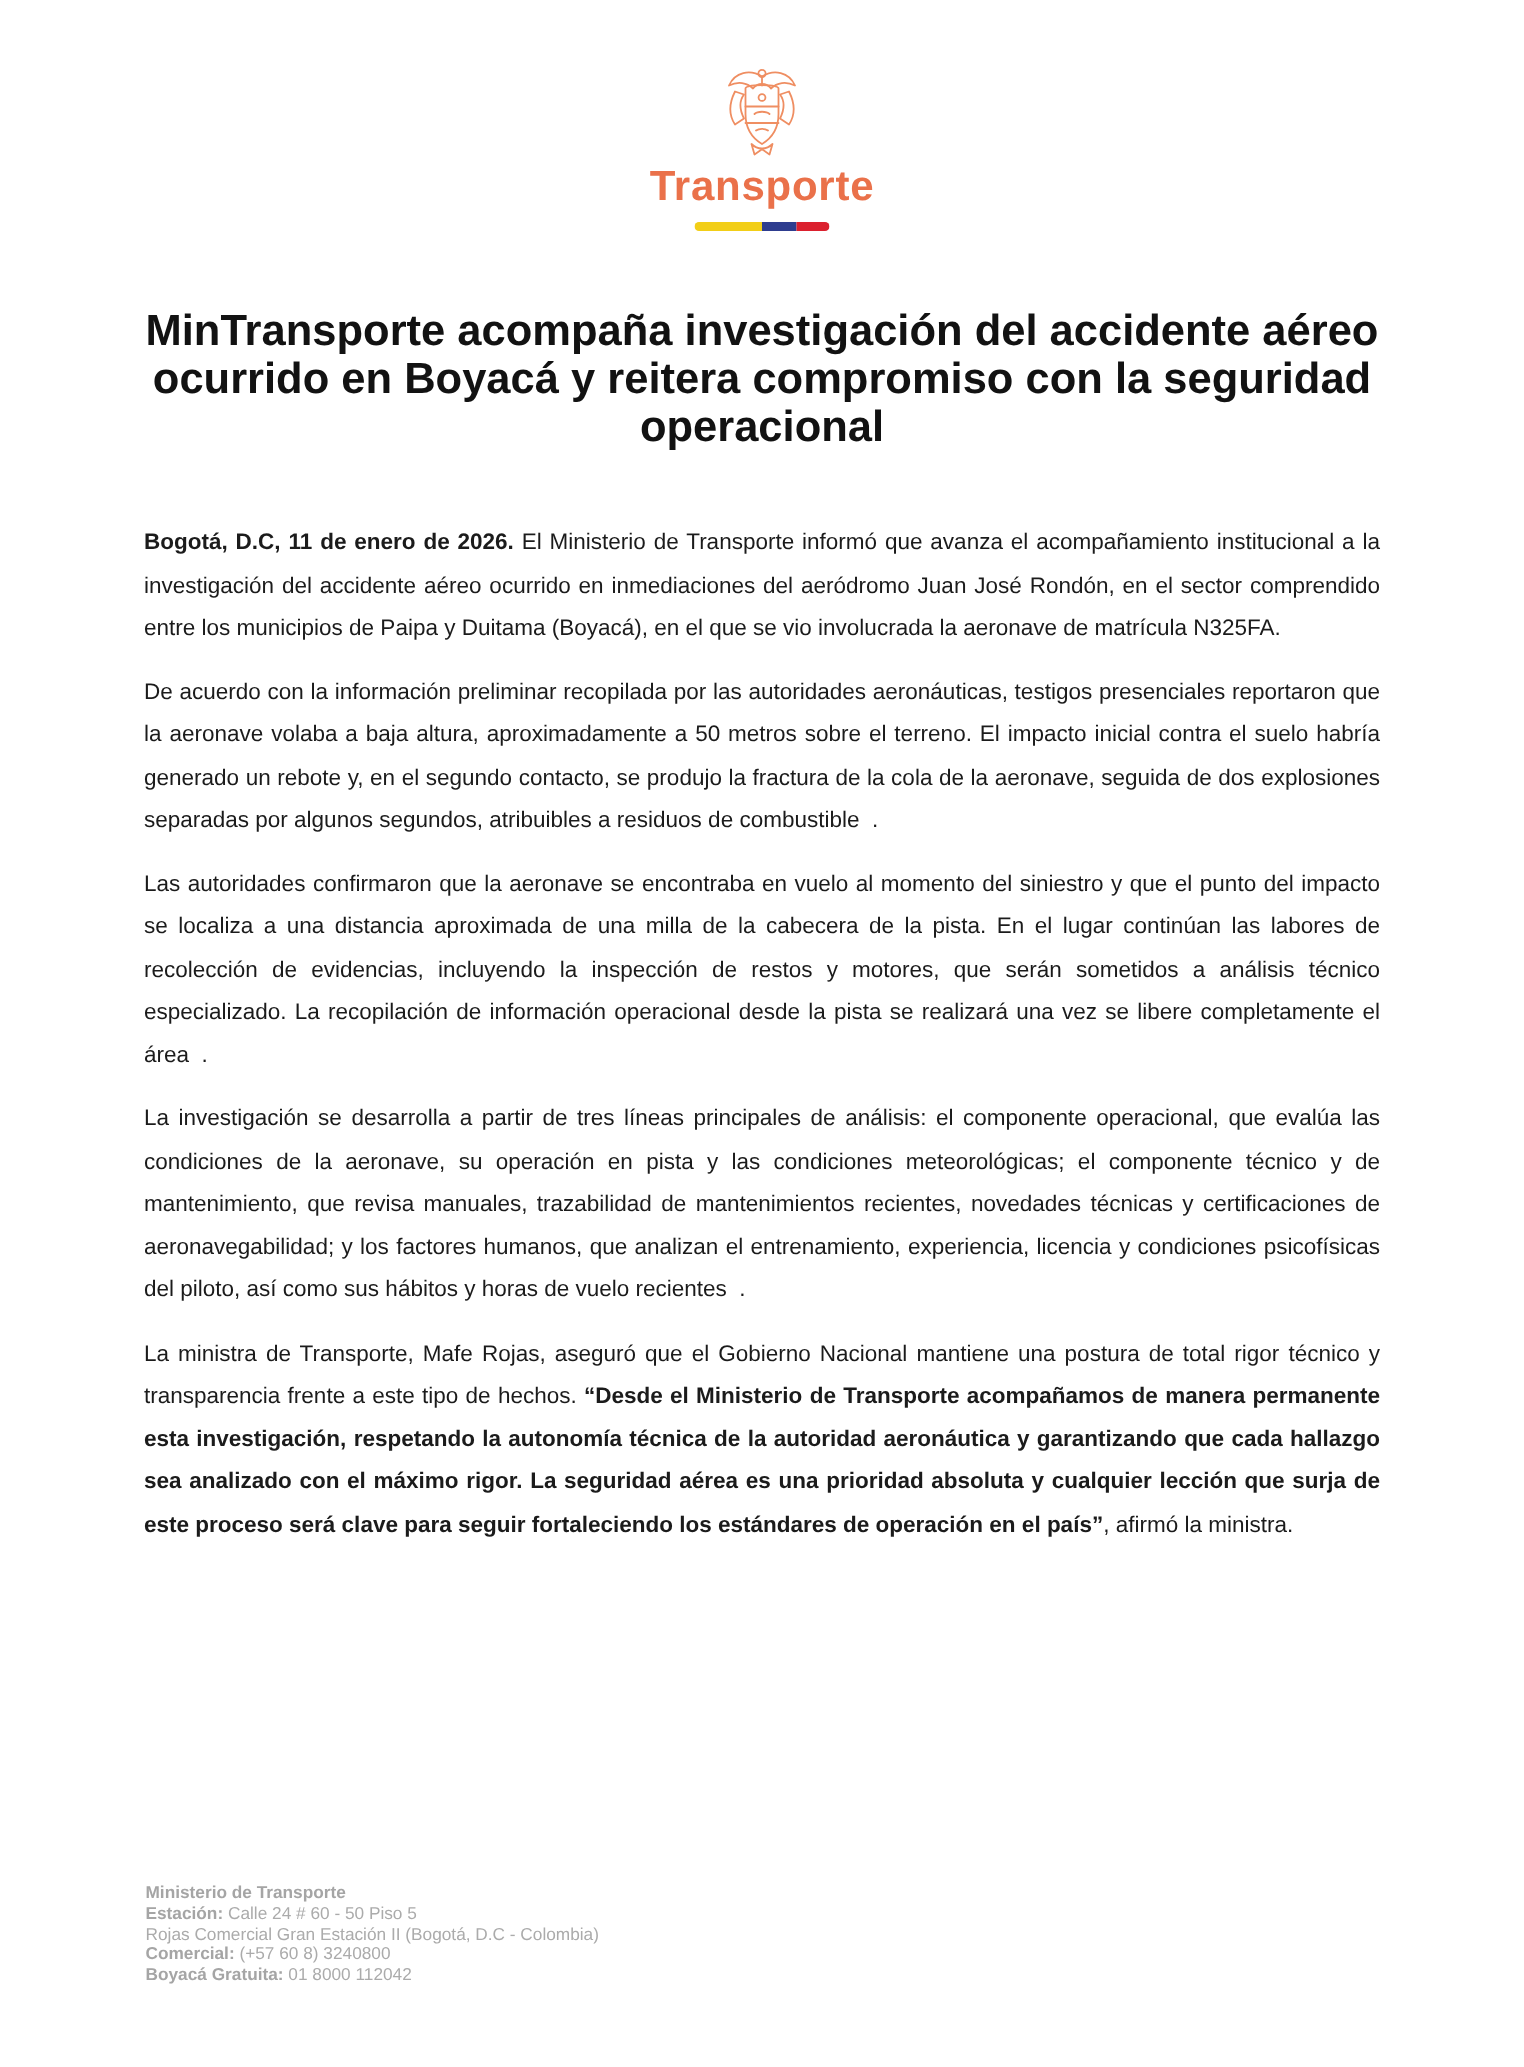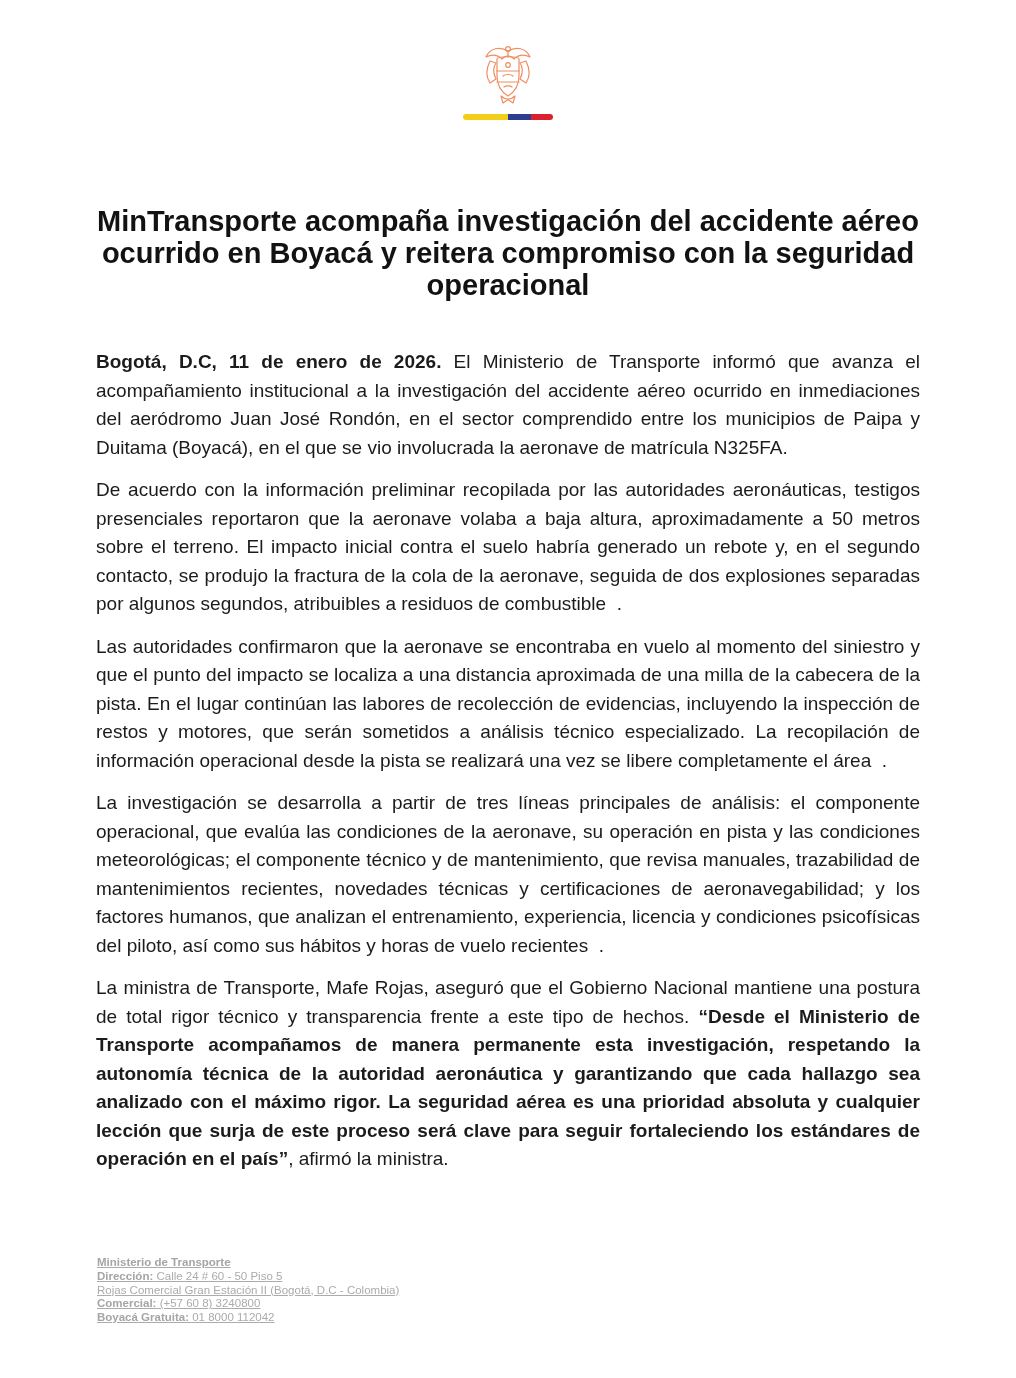--- a/index.html
+++ b/index.html
@@ -48,35 +48,34 @@
     font-size:29px;
     line-height:32px;
     font-weight:700;
     color:#121212;
   }
   
   .content {
     position:absolute;
     top:348px; left:96px;
     width:824px;
-    font-size:19px;
+    font-size:15px;
     line-height:28.5px;
     text-align:justify;
     color:#1b1b1b;
   }
   .content p { margin-bottom:14px; }
   .content strong { font-weight:700; }
   
   .footer {
     position:absolute;
     top:1256px; left:97px;
     font-size:11.5px;
     line-height:13.8px;
     color:#ababab;
-    text-decoration:underline;
   }
   .footer strong { font-weight:700; color:#a5a5a5; }
 </style>
 </head>
 <body>
 
 <div class="page">
 
   <header class="logo-block">
     <svg class="coat" width="58" height="64" viewBox="0 0 58 64" fill="none" stroke="#EF8E62" stroke-width="1.2" stroke-linecap="round" stroke-linejoin="round">
@@ -90,38 +89,39 @@
 
       <path d="M18 17 C18 14 40 14 40 17 L40 34 C40 45 34 51 29 54 C24 51 18 45 18 34 Z"></path>
       <line x1="18" y1="29" x2="40" y2="29"></line>
       <line x1="18" y1="40" x2="40" y2="40"></line>
       <circle cx="29" cy="23" r="2.3"></circle>
       <path d="M24 34 C26 32 32 32 34 34"></path>
       <path d="M25 45 C27 43.5 31 43.5 33 45"></path>
 
       <path d="M22 54 C26 58 32 58 36 54 L34 61 L29 57.5 L24 61 Z"></path>
     </svg>
+    <div class="brand" style="color: rgb(234, 113, 74);">Transporte</div>
     <div class="flag-bar">
       <span class="flag-y" style="background-color: rgb(242, 206, 23);"></span>
       <span class="flag-b" style="background-color: rgb(46, 61, 143);"></span>
       <span class="flag-r" style="background-color: rgb(219, 32, 46);"></span>
     </div>
   </header>
 
   <h1 class="title">MinTransporte acompaña investigación del accidente aéreo ocurrido en Boyacá y reitera compromiso con la seguridad operacional</h1>
 
   <main class="content">
     <p><strong>Bogotá, D.C, 11 de enero de 2026.</strong><span> El Ministerio de Transporte informó que avanza el acompañamiento institucional a la investigación del accidente aéreo ocurrido en inmediaciones del aeródromo Juan José Rondón, en el sector comprendido entre los municipios de Paipa y Duitama (Boyacá), en el que se vio involucrada la aeronave de matrícula N325FA.</span></p>
     <p><span>De acuerdo con la información preliminar recopilada por las autoridades aeronáuticas, testigos presenciales reportaron que la aeronave volaba a baja altura, aproximadamente a 50 metros sobre el terreno. El impacto inicial contra el suelo habría generado un rebote y, en el segundo contacto, se produjo la fractura de la cola de la aeronave, seguida de dos explosiones separadas por algunos segundos, atribuibles a residuos de combustible&nbsp; .</span></p>
     <p><span>Las autoridades confirmaron que la aeronave se encontraba en vuelo al momento del siniestro y que el punto del impacto se localiza a una distancia aproximada de una milla de la cabecera de la pista. En el lugar continúan las labores de recolección de evidencias, incluyendo la inspección de restos y motores, que serán sometidos a análisis técnico especializado. La recopilación de información operacional desde la pista se realizará una vez se libere completamente el área&nbsp; .</span></p>
     <p><span>La investigación se desarrolla a partir de tres líneas principales de análisis: el componente operacional, que evalúa las condiciones de la aeronave, su operación en pista y las condiciones meteorológicas; el componente técnico y de mantenimiento, que revisa manuales, trazabilidad de mantenimientos recientes, novedades técnicas y certificaciones de aeronavegabilidad; y los factores humanos, que analizan el entrenamiento, experiencia, licencia y condiciones psicofísicas del piloto, así como sus hábitos y horas de vuelo recientes&nbsp; .</span></p>
     <p><span>La ministra de Transporte, Mafe Rojas, aseguró que el Gobierno Nacional mantiene una postura de total rigor técnico y transparencia frente a este tipo de hechos. </span><strong>“Desde el Ministerio de Transporte acompañamos de manera permanente esta investigación, respetando la autonomía técnica de la autoridad aeronáutica y garantizando que cada hallazgo sea analizado con el máximo rigor. La seguridad aérea es una prioridad absoluta y cualquier lección que surja de este proceso será clave para seguir fortaleciendo los estándares de operación en el país”</strong><span>, afirmó la ministra.</span></p>
   </main>
 
   <footer class="footer">
     <div><strong>Ministerio de Transporte</strong></div>
-    <div><strong>Dirección:</strong><span> Calle 24 # 60 - 50 Piso 5</span></div>
+    <div><strong>Estación:</strong><span> Calle 24 # 60 - 50 Piso 5</span></div>
     <div><span>Rojas Comercial Gran Estación II (Bogotá, D.C - Colombia)</span></div>
     <div><strong>Comercial:</strong><span> (+57 60 8) 3240800</span></div>
     <div><strong>Boyacá Gratuita:</strong><span> 01 8000 112042</span></div>
   </footer>
 
 </div>
 
 </body></html>

